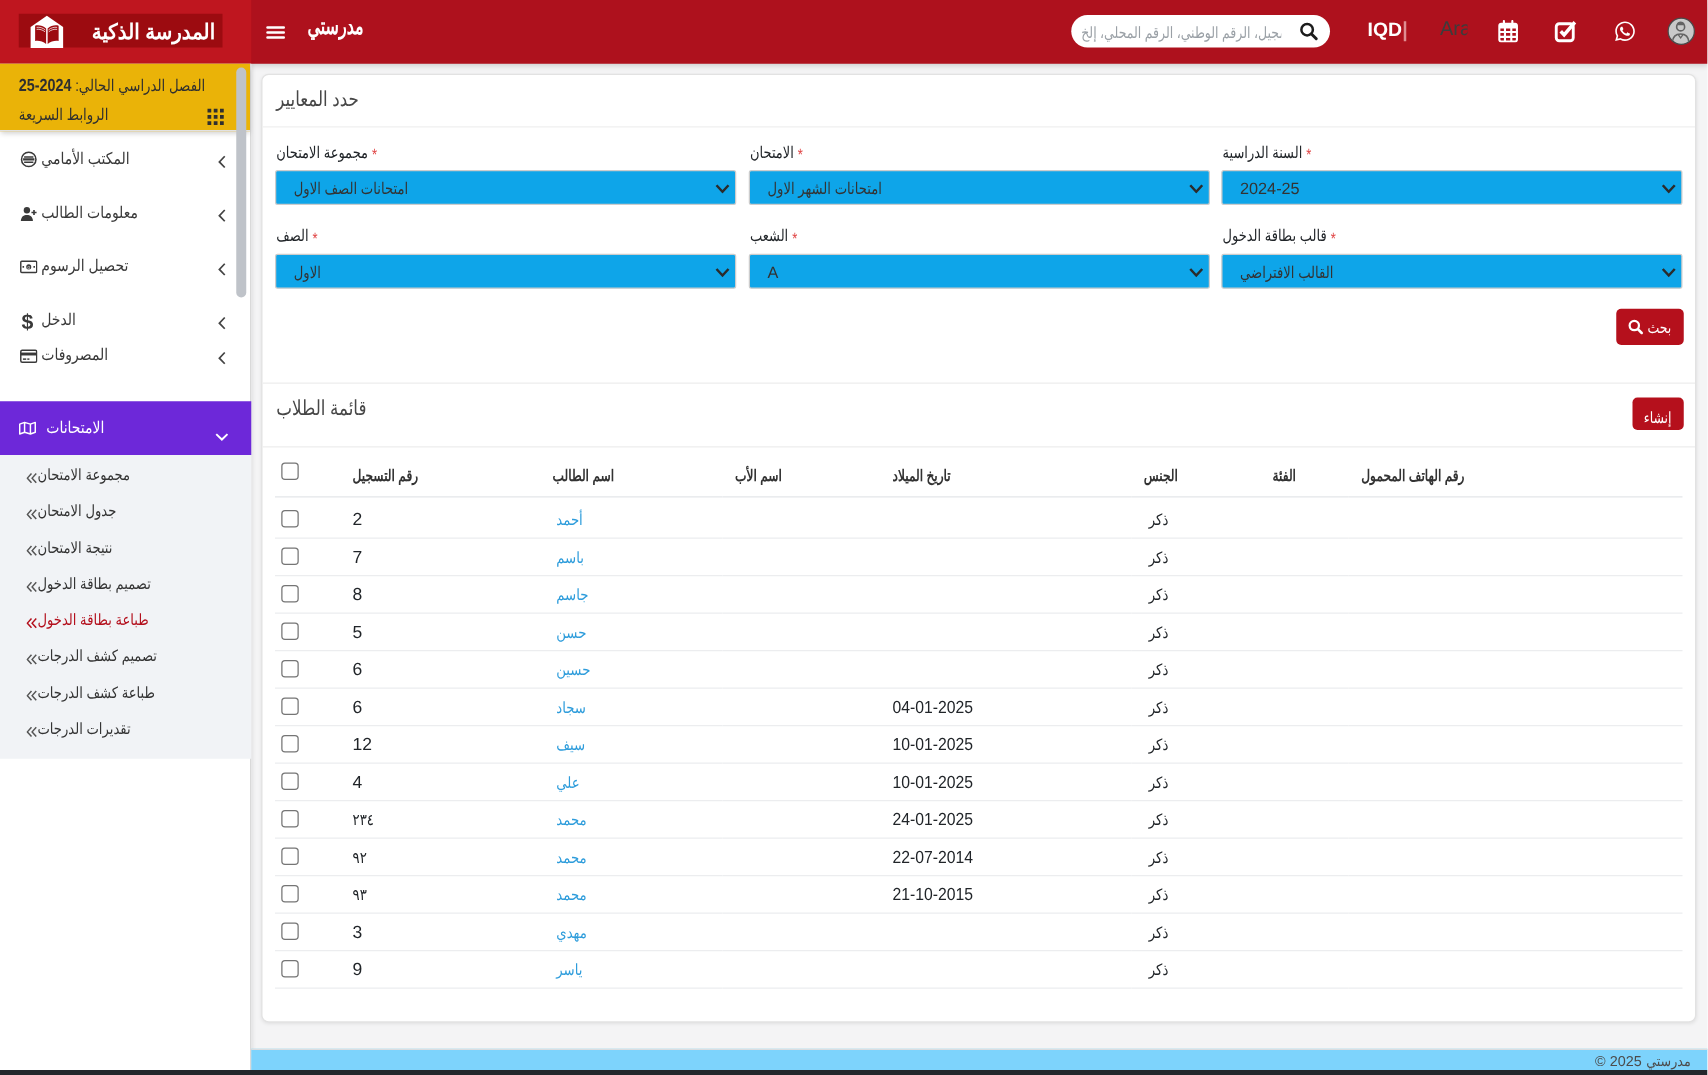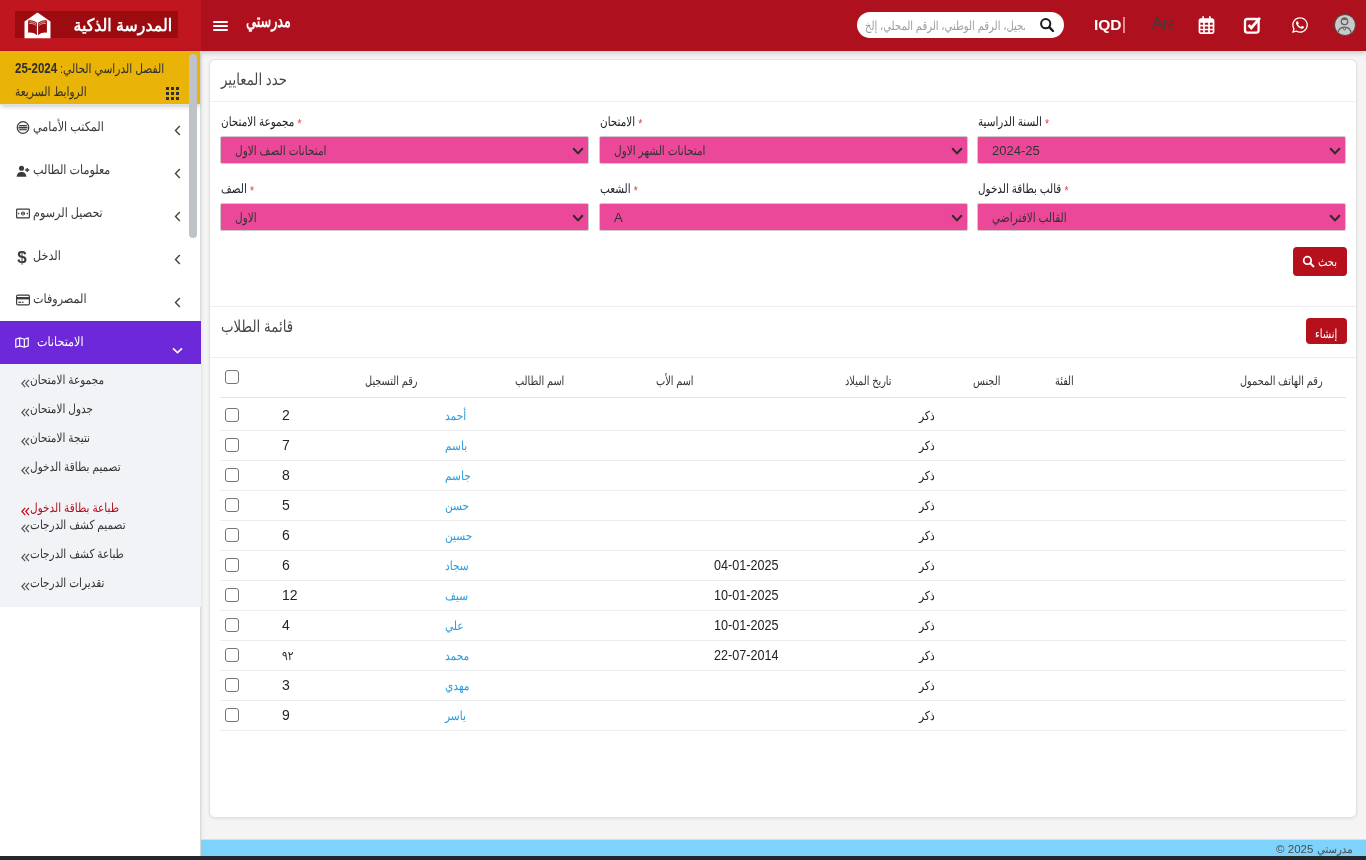--- a/index.html
+++ b/index.html
@@ -44,29 +44,29 @@
 .sitem .stxt{position:absolute;left:30px;top:7px;font-size:12.5px;color:#343434;direction:rtl;white-space:nowrap;transform:scaleX(.84);transform-origin:0 50%}
 .sitem.act .stxt{color:#b30f1c}
 #sthumb{position:absolute;left:189px;top:3px;width:8px;height:184px;border-radius:4px;background:#bfc3c9}
 
 #card{position:absolute;left:209px;top:59px;width:1148px;height:759px;background:#fff;border:1px solid #e2e2e2;border-radius:6px;box-shadow:0 1px 3px rgba(0,0,0,.08)}
 .ctitle{position:absolute;left:11px;font-size:16.5px;color:#474747;direction:rtl;white-space:nowrap;transform:scaleX(.81);transform-origin:0 50%}
 #div1{position:absolute;left:0px;top:41px;width:1146px;height:1px;background:#f0f0f0}
 .flabel{position:absolute;font-size:13px;color:#212529;direction:ltr;white-space:nowrap;transform:scaleX(.8);transform-origin:0 50%}
 .flabel span{direction:rtl;unicode-bidi:isolate}
 .flabel i{font-style:normal;color:#e04444;margin-left:4px;font-size:13px;position:relative;top:2px}
-.fsel{position:absolute;width:369px;height:28px;border:1px solid #ccc;border-radius:2px;background:#ec4899}
+.fsel{position:absolute;width:369px;height:28px;border:1px solid #ccc;border-radius:2px;background:#0ea5e9}
 .fsel .v{position:absolute;left:14px;top:6px;font-size:13px;color:#333;direction:rtl;white-space:nowrap;transform:scaleX(.81);transform-origin:0 50%}.fsel .v.lat{transform:none}
 .fsel svg{position:absolute;right:4px;top:10px}
 .rbtn{position:absolute;background:#b5101c;border-radius:4px;color:#fff;font-size:13px;text-align:center;direction:rtl}
 #div2{position:absolute;left:0px;top:246px;width:1146px;height:1px;background:#ededed}
 #div3{position:absolute;left:0px;top:297px;width:1146px;height:1px;background:#ededed}
 
 #tbl{position:absolute;left:10px;top:298px;width:1126px;border-collapse:collapse;table-layout:fixed}
-#tbl th{height:39px;font-size:12.5px;font-weight:normal;color:#333;text-align:right;padding:7px 0 0 10px;border-bottom:1px solid #e3e6e9;box-sizing:border-box}
+#tbl th{height:39px;font-size:12.5px;font-weight:bold;color:#333;text-align:left;padding:7px 0 0 10px;border-bottom:1px solid #e3e6e9;box-sizing:border-box}
 #tbl tbody::before{content:"";display:table-row;height:3px}
 #tbl td{height:30px;font-size:14px;color:#212529;text-align:left;padding:0 0 0 10px;border-bottom:1px solid #ecedef;box-sizing:border-box}
 #tbl th.c,#tbl td.c{padding-left:5px}
 #tbl th.c{padding-top:0;vertical-align:middle}
 .a8{display:inline-block;direction:rtl;transform:scaleX(.78);transform-origin:0 50%;white-space:nowrap}
 .a9{display:inline-block;direction:rtl;transform:scaleX(.85);transform-origin:0 50%;white-space:nowrap;font-size:12.5px}
 .dx{display:inline-block;transform:scaleX(.9);transform-origin:0 50%}
 #tbl td:nth-child(6) span{margin-left:4px}
 #tbl td:nth-child(3) span{margin-left:3px}
 #tbl .lnk{color:#2d9cdb}
@@ -192,21 +192,21 @@
         <span class="mico">
           <svg width="12" height="18" viewBox="0 0 12 18">
             <text x="6" y="15" font-size="17" font-weight="bold" fill="#3a3a3a" text-anchor="middle" font-family="Liberation Sans">$</text>
           </svg>
         </span>
         <span class="mtxt">الدخل</span>
         <span class="mch" style=""><svg width="7" height="11" viewBox="0 0 7 11">
             <path d="M5.8 1 L1.5 5.5 L5.8 10" fill="none" stroke="#444" stroke-width="1.4"></path>
           </svg></span>
       </div>
-<div class="mitem" style="top:227px">
+<div class="mitem" style="top:212px">
         <span class="mico">
           <svg width="14" height="14" viewBox="0 0 18 14">
             <rect x="0.8" y="0.8" width="16.4" height="12.4" rx="1.5" fill="none" stroke="#3a3a3a" stroke-width="1.5"></rect>
             <rect x="0.8" y="3.2" width="16.4" height="3" fill="#3a3a3a"></rect>
             <rect x="3" y="9.2" width="3.4" height="1.5" fill="#3a3a3a"></rect>
             <rect x="7.5" y="9.2" width="2.2" height="1.5" fill="#3a3a3a"></rect>
           </svg>
         </span>
         <span class="mtxt">المصروفات</span>
         <span class="mch" style=""><svg width="7" height="11" viewBox="0 0 7 11">
@@ -243,21 +243,21 @@
             <path d="M4.2 0.8 L0.9 4.5 L4.2 8.2 M8 0.8 L4.7 4.5 L8 8.2" fill="none" stroke="#555" stroke-width="1.2"></path>
           </svg></span>
         <span class="stxt">نتيجة الامتحان</span>
       </div>
 <div class="sitem" style="top:88px">
         <span class="sch"><svg width="9" height="9" viewBox="0 0 9 9">
             <path d="M4.2 0.8 L0.9 4.5 L4.2 8.2 M8 0.8 L4.7 4.5 L8 8.2" fill="none" stroke="#555" stroke-width="1.2"></path>
           </svg></span>
         <span class="stxt">تصميم بطاقة الدخول</span>
       </div>
-<div class="sitem act" style="top:129px">
+<div class="sitem act" style="top:117px">
         <span class="sch"><svg width="9" height="9" viewBox="0 0 9 9">
             <path d="M4.2 0.8 L0.9 4.5 L4.2 8.2 M8 0.8 L4.7 4.5 L8 8.2" fill="none" stroke="#b30f1c" stroke-width="1.2"></path>
           </svg></span>
         <span class="stxt">طباعة بطاقة الدخول</span>
       </div>
 <div class="sitem" style="top:146px">
         <span class="sch"><svg width="9" height="9" viewBox="0 0 9 9">
             <path d="M4.2 0.8 L0.9 4.5 L4.2 8.2 M8 0.8 L4.7 4.5 L8 8.2" fill="none" stroke="#555" stroke-width="1.2"></path>
           </svg></span>
         <span class="stxt">تصميم كشف الدرجات</span>
@@ -457,24 +457,48 @@
           <td></td>
           <td class="dt"><span class="dx">10-01-2025</span></td>
           <td><span class="a9">ذكر</span></td>
           <td></td>
           <td></td>
         </tr>
 <tr>
           <td class="c">
             <div class="cbx"></div>
           </td>
+          <td><span class="a9">٢٣٤</span></td>
+          <td><span class="a9 lnk" style="color:#2d9cdb">محمد</span></td>
+          <td></td>
+          <td class="dt"><span class="dx">24-01-2025</span></td>
+          <td><span class="a9">ذكر</span></td>
+          <td></td>
+          <td></td>
+        </tr>
+<tr>
+          <td class="c">
+            <div class="cbx"></div>
+          </td>
           <td><span class="a9">٩٢</span></td>
           <td><span class="a9 lnk" style="color:#2d9cdb">محمد</span></td>
           <td></td>
           <td class="dt"><span class="dx">22-07-2014</span></td>
+          <td><span class="a9">ذكر</span></td>
+          <td></td>
+          <td></td>
+        </tr>
+<tr>
+          <td class="c">
+            <div class="cbx"></div>
+          </td>
+          <td><span class="a9">٩٣</span></td>
+          <td><span class="a9 lnk" style="color:#2d9cdb">محمد</span></td>
+          <td></td>
+          <td class="dt"><span class="dx">21-10-2015</span></td>
           <td><span class="a9">ذكر</span></td>
           <td></td>
           <td></td>
         </tr>
 <tr>
           <td class="c">
             <div class="cbx"></div>
           </td>
           <td>3</td>
           <td><span class="a9 lnk" style="color:#2d9cdb">مهدي</span></td>

